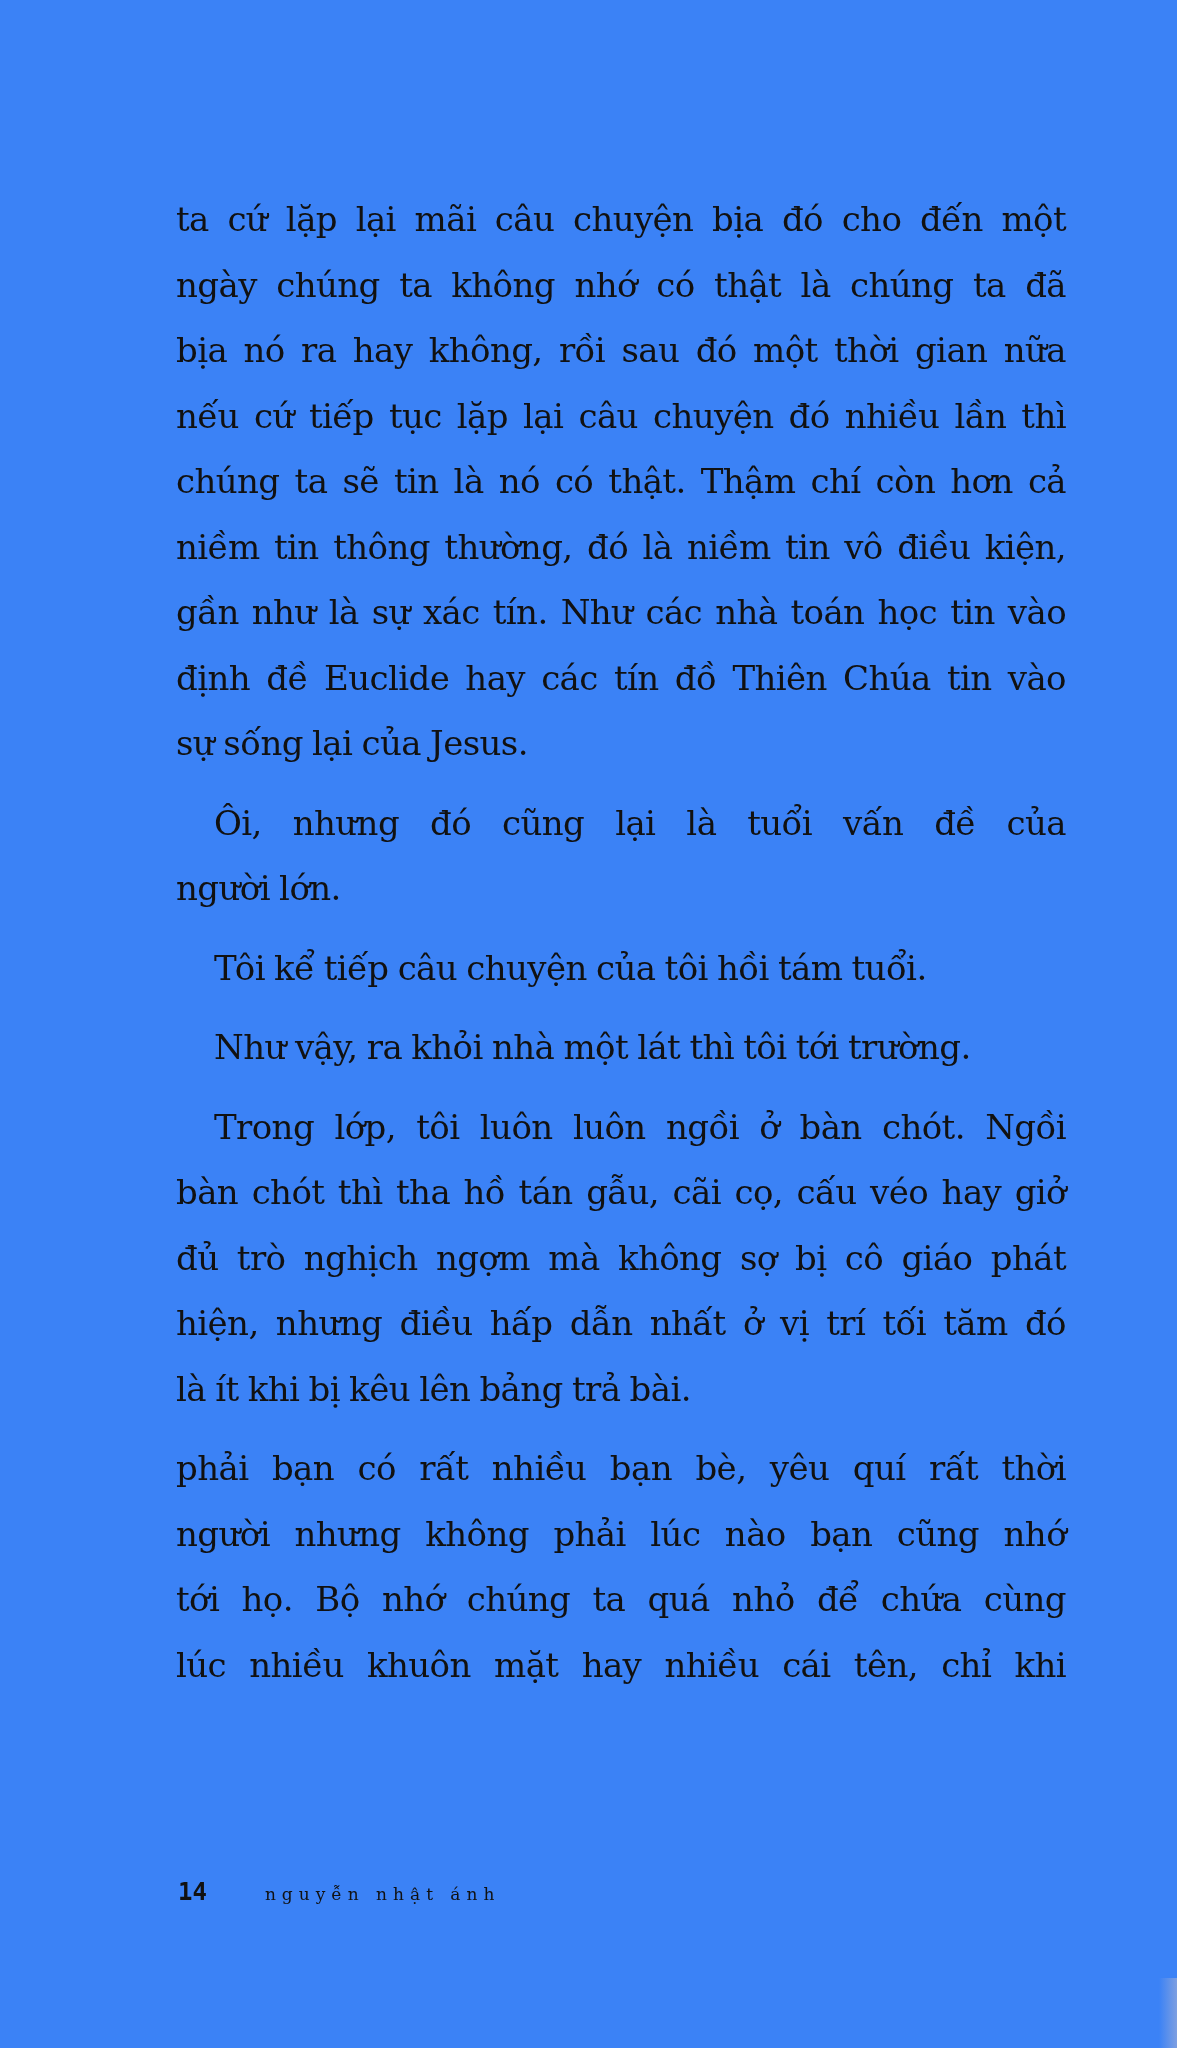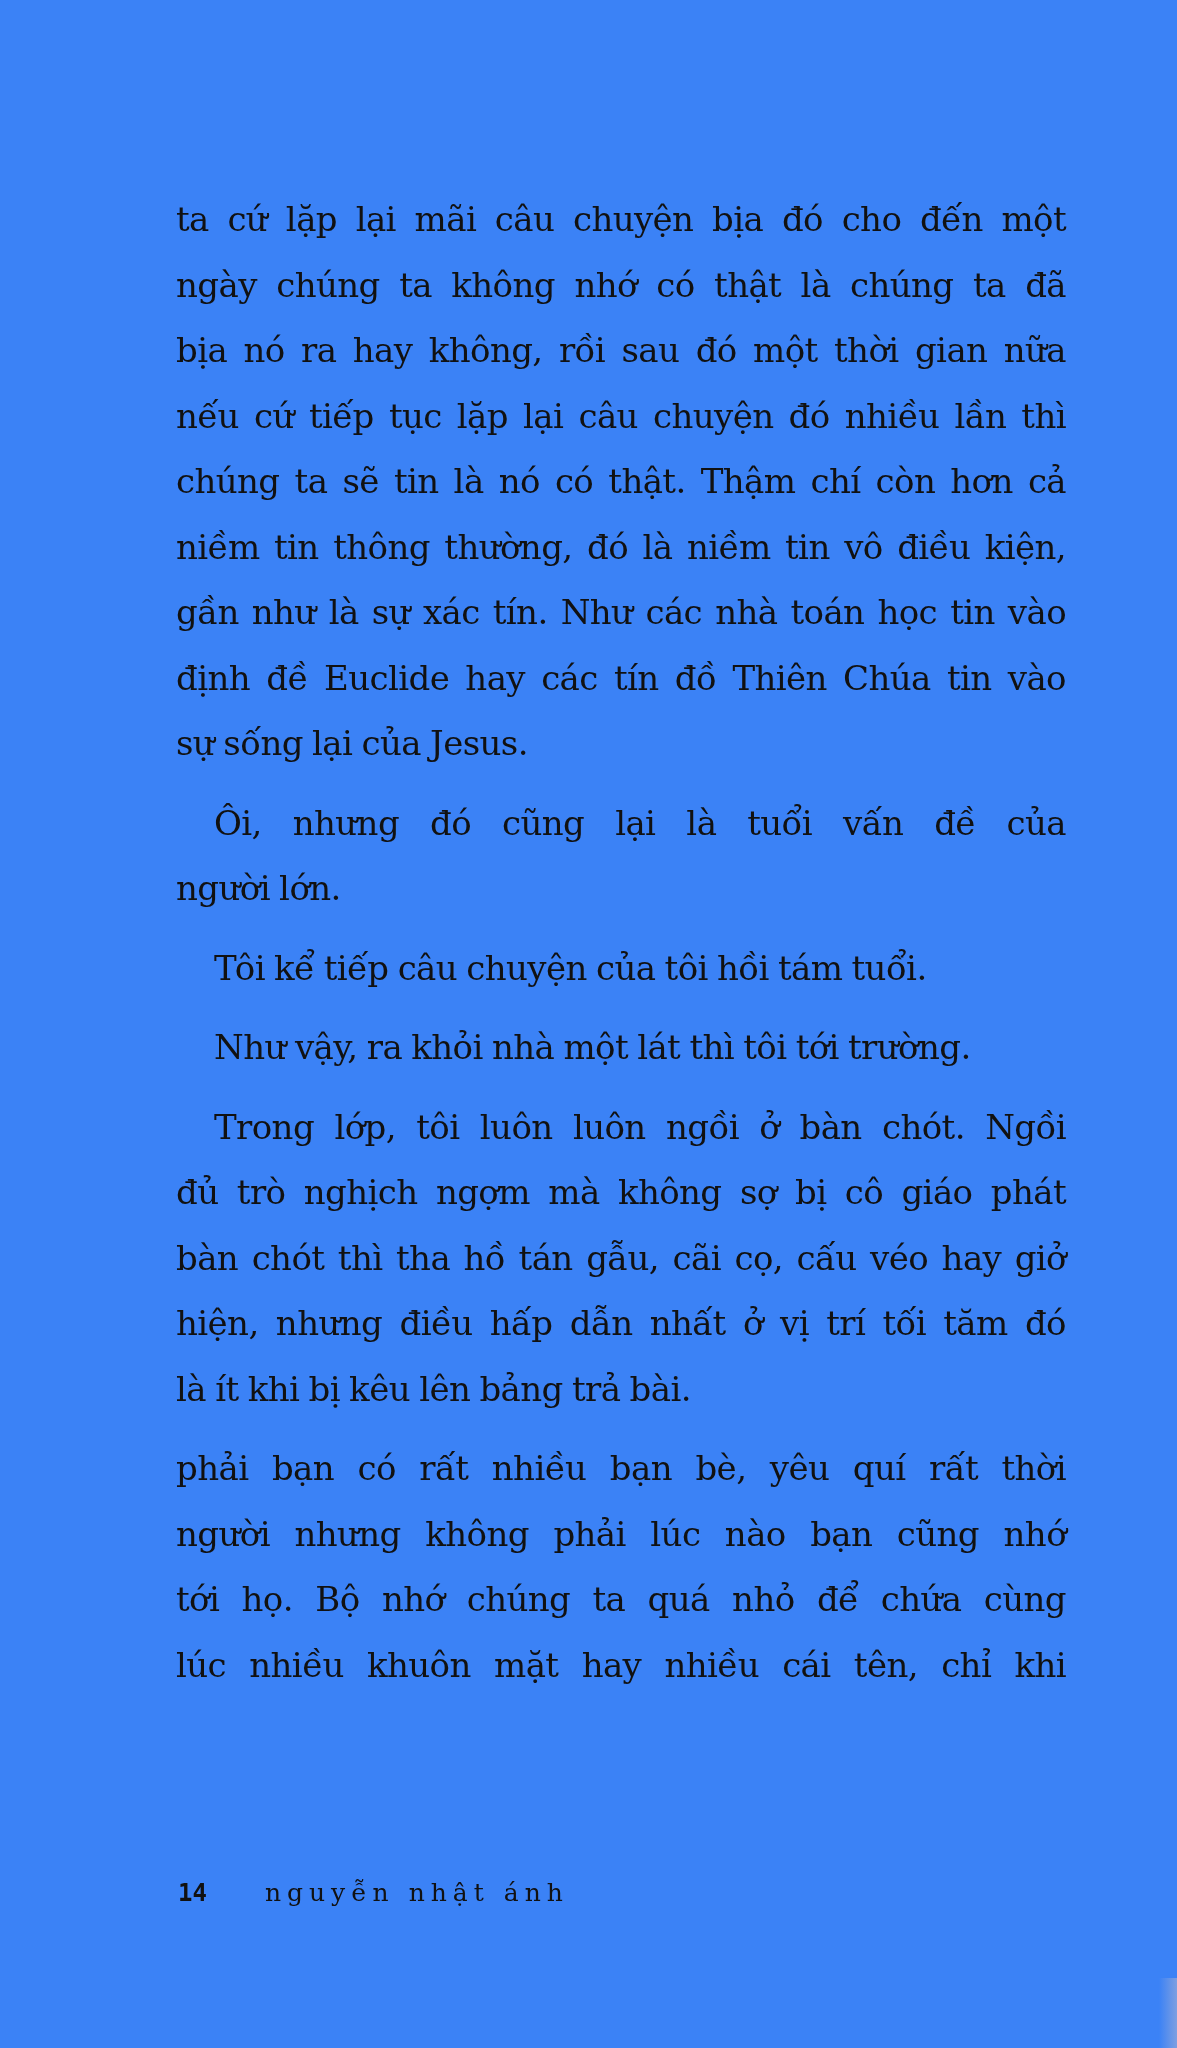--- a/index.html
+++ b/index.html
@@ -59,21 +59,21 @@
   }
   .page-number {
     font-family: "DejaVu Sans Mono", "Liberation Mono", monospace;
     font-weight: bold;
     font-size: 24px;
     color: #111;
   }
   .author {
     margin-left: 58px;
     font-family: "DejaVu Serif", "Liberation Serif", serif;
-    font-size: 25px;
+    font-size: 17px;
     letter-spacing: 6px;
     color: #111;
   }
   .shadow-corner {
     position: absolute;
     right: 0;
     bottom: 0;
     width: 18px;
     height: 70px;
     background: linear-gradient(to right, rgba(200,205,225,0) 0%, rgba(170,178,210,0.6) 100%);
@@ -105,22 +105,22 @@
     <p class="para indent">
       <span class="line last">Tôi kể tiếp câu chuyện của tôi hồi tám tuổi.</span>
     </p>
 
     <p class="para indent">
       <span class="line last">Như vậy, ra khỏi nhà một lát thì tôi tới trường.</span>
     </p>
 
     <p class="para indent">
       <span class="line">Trong lớp, tôi luôn luôn ngồi ở bàn chót. Ngồi</span>
+      <span class="line" style="text-indent:0">bàn chót thì tha hồ tán gẫu, cãi cọ, cấu véo hay giở</span>
       <span class="line" style="text-indent:0">đủ trò nghịch ngợm mà không sợ bị cô giáo phát</span>
-      <span class="line" style="text-indent:0">bàn chót thì tha hồ tán gẫu, cãi cọ, cấu véo hay giở</span>
       <span class="line" style="text-indent:0">hiện, nhưng điều hấp dẫn nhất ở vị trí tối tăm đó</span>
       <span class="line last" style="text-indent:0">là ít khi bị kêu lên bảng trả bài.</span>
     </p>
 
     <p class="para indent">
       <span class="line" style="text-indent:0">phải bạn có rất nhiều bạn bè, yêu quí rất thời</span>
       <span class="line" style="text-indent:0">người nhưng không phải lúc nào bạn cũng nhớ</span>
       <span class="line" style="text-indent:0">tới họ. Bộ nhớ chúng ta quá nhỏ để chứa cùng</span>
       <span class="line" style="text-indent:0">lúc nhiều khuôn mặt hay nhiều cái tên, chỉ khi</span>
     </p>

